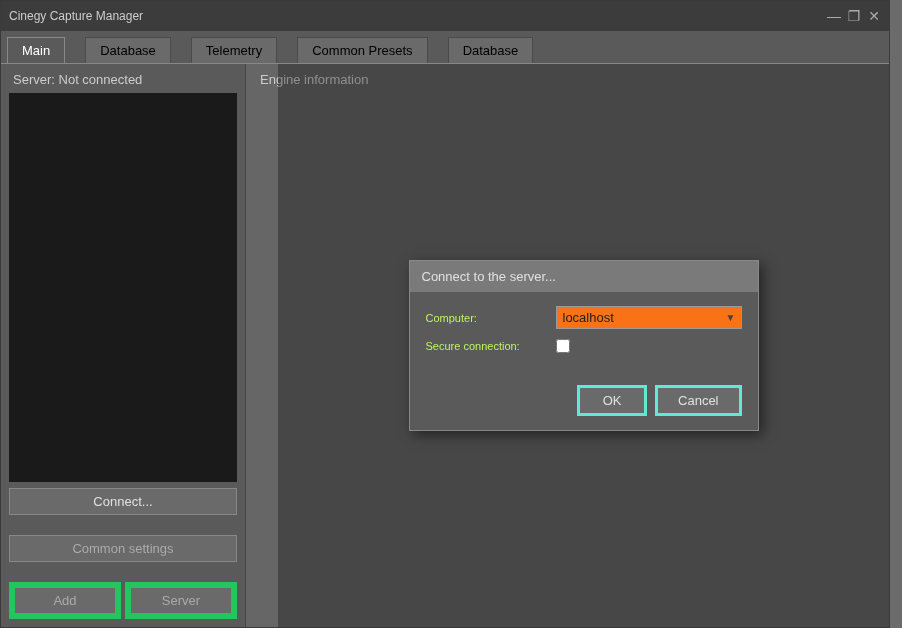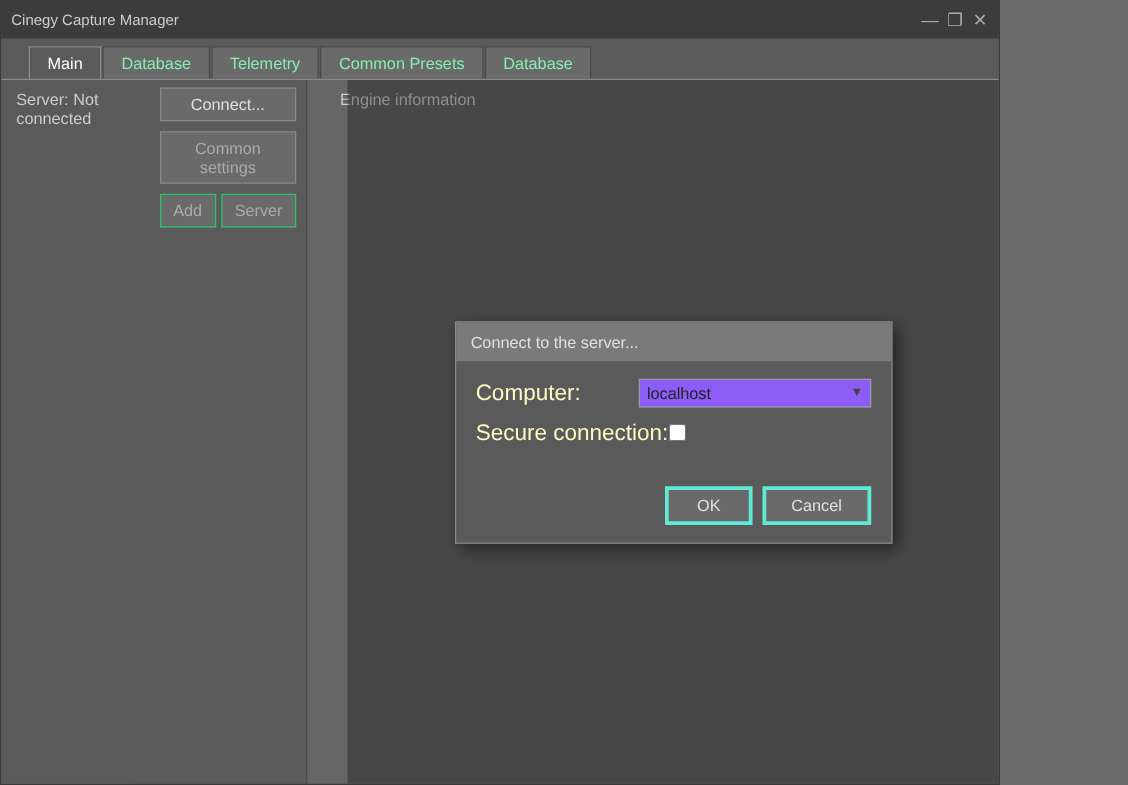--- a/index.html
+++ b/index.html
@@ -6,21 +6,21 @@
     body {
       font-family: 'Segoe UI', Arial, sans-serif;
       font-size: 13px;
       background: #6b6b6b;
       width: 902px;
       height: 628px;
       overflow: hidden;
     }
 
     .window {
-      width: 800px;
+      width: 890px;
       height: 628px;
       background: #5a5a5a;
       border: 1px solid #3a3a3a;
       display: flex;
       flex-direction: column;
     }
 
     .title-bar {
       background: #3c3c3c;
       height: 30px;
@@ -53,29 +53,29 @@
       justify-content: center;
       background: none;
       border: none;
       line-height: 1;
     }
 
     .tab-bar {
       background: #5a5a5a;
       display: flex;
       align-items: flex-end;
-      padding: 0 22px;
+      padding: 0 6px;
       padding-top: 6px;
       flex-shrink: 0;
-      gap: 1px;
+      gap: 20px;
     }
 
     .tab {
       padding: 5px 14px;
-      color: #86efac;
+      color: #000000;
       cursor: pointer;
       background: #6a6a6a;
       border: 1px solid #4a4a4a;
       border-bottom: none;
       font-size: 13px;
     }
 
     .tab.active {
       background: #5a5a5a;
       color: #ffffff;
@@ -88,21 +88,21 @@
       display: flex;
       flex: 1;
       border-top: 1px solid #888;
       overflow: hidden;
     }
 
     .left-panel {
       width: 245px;
       background: #5a5a5a;
       display: flex;
-      flex-direction: row;
+      flex-direction: column;
       border-right: 1px solid #444;
       flex-shrink: 0;
     }
 
     .server-label {
       color: #cccccc;
       padding: 8px 12px 6px 12px;
       font-size: 13px;
       background: #5a5a5a;
     }
@@ -110,21 +110,21 @@
     .server-list {
       flex: 1;
       background: #1a1a1a;
       margin: 0 8px;
     }
 
     .left-buttons {
       padding: 6px 8px 8px 8px;
       display: flex;
       flex-direction: column;
-      gap: 8px;
+      gap: 20px;
     }
 
     .btn-connect {
       background: #6a6a6a;
       color: #e0e0e0;
       border: 1px solid #888;
       padding: 5px 10px;
       cursor: pointer;
       font-size: 13px;
       width: 100%;
@@ -142,37 +142,37 @@
 
     .btn-row {
       display: flex;
       gap: 4px;
     }
 
     .btn-add, .btn-remove {
       flex: 1;
       background: #6a6a6a;
       color: #aaaaaa;
-      border: 1px solid #22c55e;
+      border: 6px solid #22c55e;
       padding: 5px 10px;
       cursor: pointer;
       font-size: 13px;
     }
 
     .right-panel {
       flex: 1;
       background: #666666;
       display: flex;
       flex-direction: column;
       position: relative;
     }
 
     .engine-info-label {
       color: #cccccc;
-      padding: 8px 26px;
+      padding: 8px 14px;
       font-size: 13px;
     }
 
     
     .modal-overlay {
       position: absolute;
       top: 0; left: 0; right: 0; bottom: 0;
       background: rgba(0,0,0,0.3);
       display: flex;
       align-items: center;
@@ -198,28 +198,28 @@
       padding: 14px 16px;
     }
 
     .form-row {
       display: flex;
       align-items: center;
       margin-bottom: 10px;
     }
 
     .form-label {
-      color: #fef9c3;
+      color: #bef264;
       min-width: 130px;
-      font-size: 18px;
+      font-size: 11px;
     }
 
     .form-select {
       flex: 1;
-      background: #8b5cf6;
+      background: #f97316;
       border: 1px solid #999;
       padding: 3px 6px;
       font-size: 13px;
       color: #222;
       appearance: none;
       -webkit-appearance: none;
       position: relative;
     }
 
     .select-wrapper {

